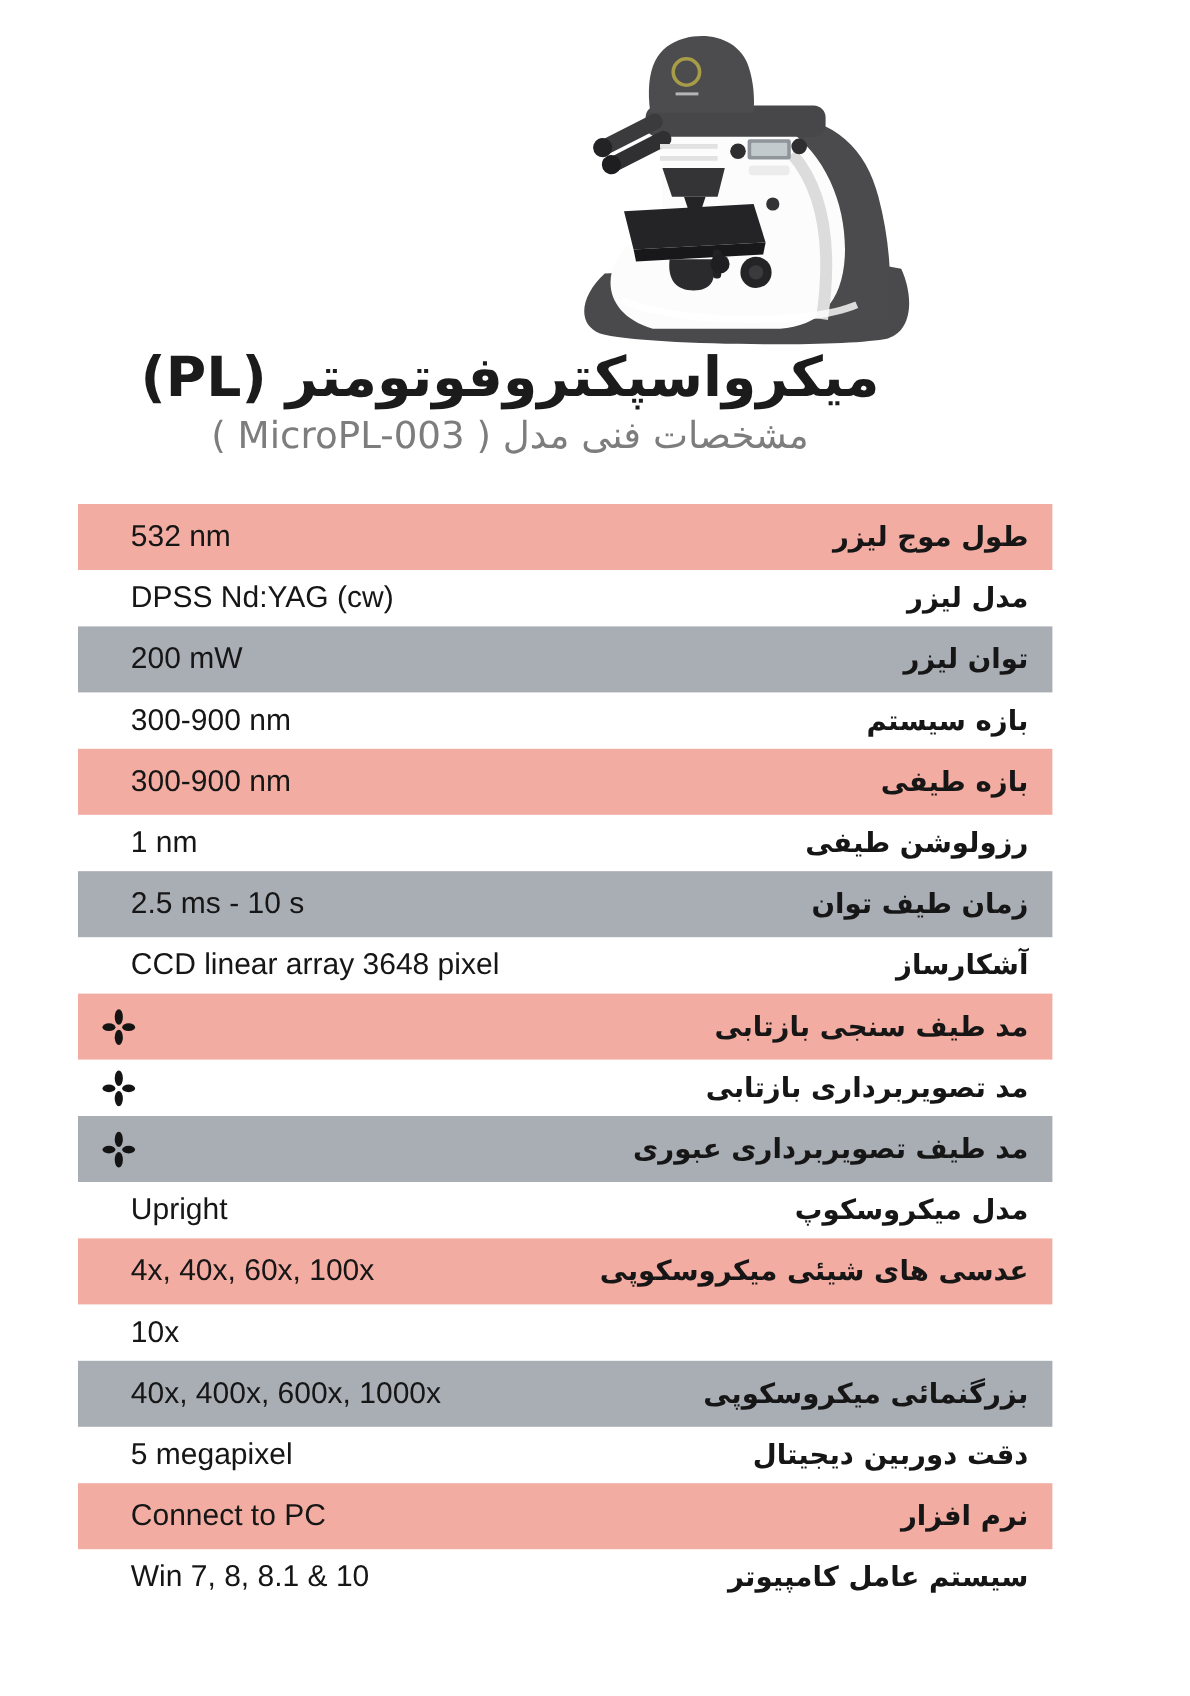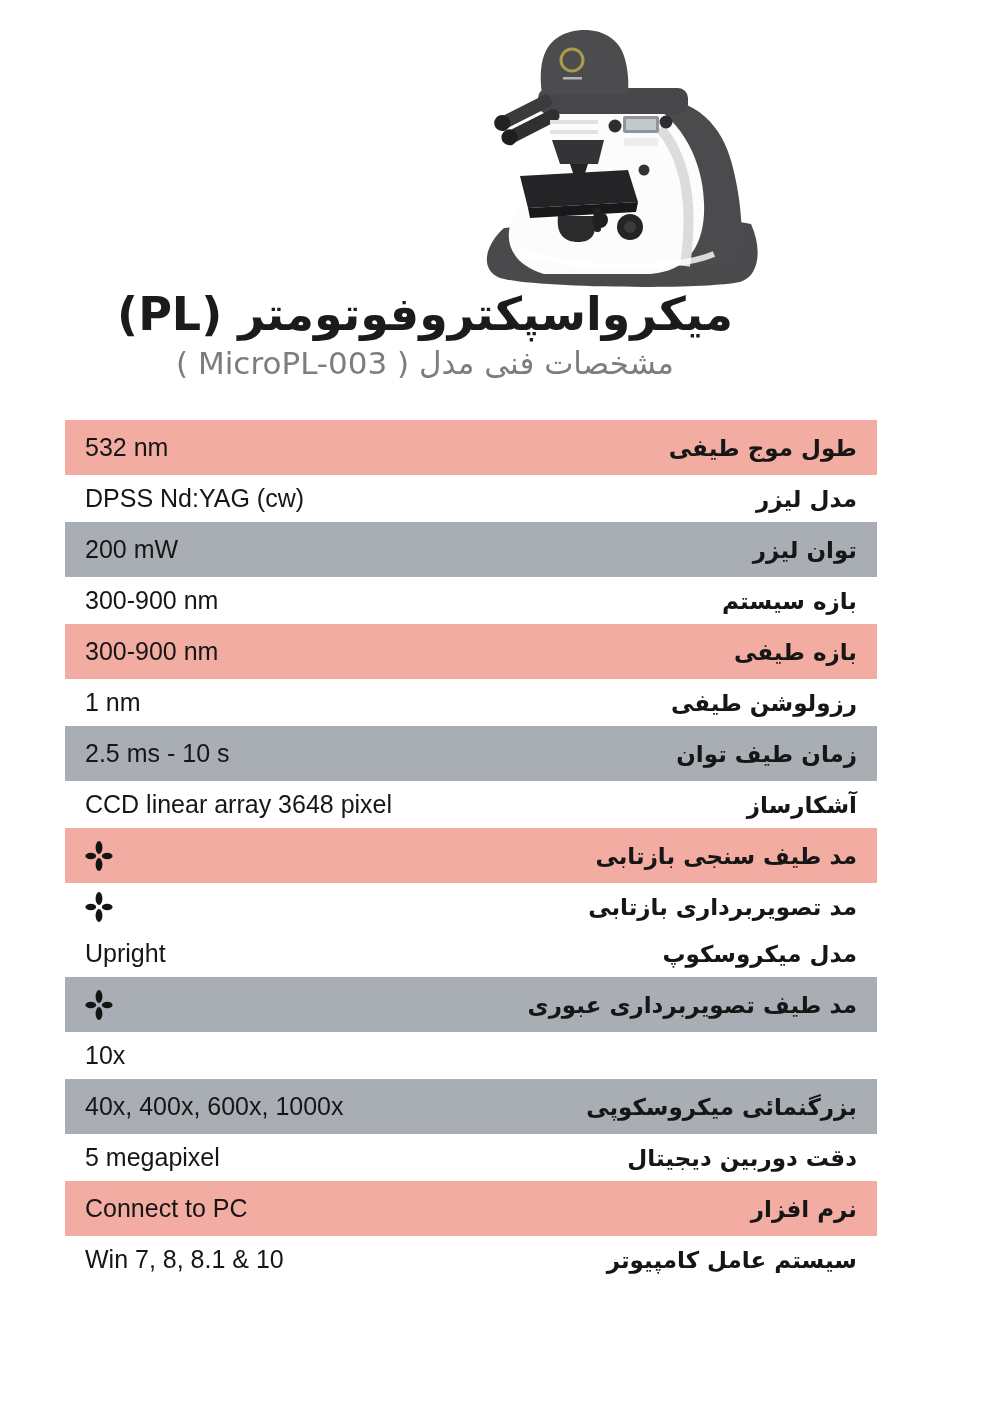--- a/index.html
+++ b/index.html
@@ -36,20 +36,21 @@
   .row{
     display:flex;justify-content:space-between;align-items:center;
     box-sizing:border-box;padding:0 20px;height:47px;
   }
   .row.salmon{background:#F2ACA1;height:55px;}
   .row.gray{background:#A9ADB4;height:55px;}
   .row.white{background:transparent;height:47px;}
   .value{
     font-size:25px;color:#161616;white-space:nowrap;
     font-family:"Liberation Sans","DejaVu Sans",sans-serif;
+    margin-left:24px;
   }
   .label{
     font-size:23px;font-weight:bold;color:#161616;direction:rtl;white-space:nowrap;
     font-family:"DejaVu Sans",sans-serif;
   }
   .petal{display:inline-block;line-height:0;}
 </style>
 </head>
 <body>
 
@@ -106,21 +107,21 @@
 
 <div class="titleblock">
   <div class="page-title">میکرواسپکتروفوتومتر (PL)</div>
   <div class="page-subtitle">مشخصات فنی  مدل ( MicroPL-003 )</div>
 </div>
 
 <div class="spec-table">
 
   <div class="row salmon">
     <div class="value">532 nm</div>
-    <div class="label">طول موج طیفی</div>
+    <div class="label">طول موج لیزر</div>
   </div>
 
   <div class="row white">
     <div class="value">DPSS Nd:YAG (cw)</div>
     <div class="label">مدل لیزر</div>
   </div>
 
   <div class="row gray">
     <div class="value">200 mW</div>
     <div class="label">توان لیزر</div>
@@ -172,39 +173,43 @@
         <ellipse cx="14" cy="7.5" rx="3.4" ry="6.4"></ellipse>
         <ellipse cx="14" cy="24.5" rx="3.4" ry="6.4"></ellipse>
         <ellipse cx="5.8" cy="16" rx="5.4" ry="3.2"></ellipse>
         <ellipse cx="22.2" cy="16" rx="5.4" ry="3.2"></ellipse>
       </g>
         </svg>
     </span>
     <div class="label">مد  تصویربرداری بازتابی</div>
   </div>
 
-  <div class="row white">
-    <div class="value">Upright</div>
-    <div class="label">مدل میکروسکوپ</div>
-  </div>
-
   <div class="row gray">
     <span class="petal">
       <svg width="28" height="32" viewBox="0 0 28 32">
           <g fill="#141414">
         <ellipse cx="14" cy="7.5" rx="3.4" ry="6.4"></ellipse>
         <ellipse cx="14" cy="24.5" rx="3.4" ry="6.4"></ellipse>
         <ellipse cx="5.8" cy="16" rx="5.4" ry="3.2"></ellipse>
         <ellipse cx="22.2" cy="16" rx="5.4" ry="3.2"></ellipse>
       </g>
         </svg>
     </span>
     <div class="label">مد  طیف تصویربرداری عبوری</div>
   </div>
 
+  <div class="row white">
+    <div class="value">Upright</div>
+    <div class="label">مدل میکروسکوپ</div>
+  </div>
+
+  <div class="row salmon">
+    <div class="value">4x, 40x, 60x, 100x</div>
+    <div class="label">عدسی های شیئی میکروسکوپی</div>
+  </div>
 
   <div class="row white">
     <div class="value">10x</div>
   </div>
 
   <div class="row gray">
     <div class="value">40x, 400x, 600x, 1000x</div>
     <div class="label">بزرگنمائی میکروسکوپی</div>
   </div>
 

